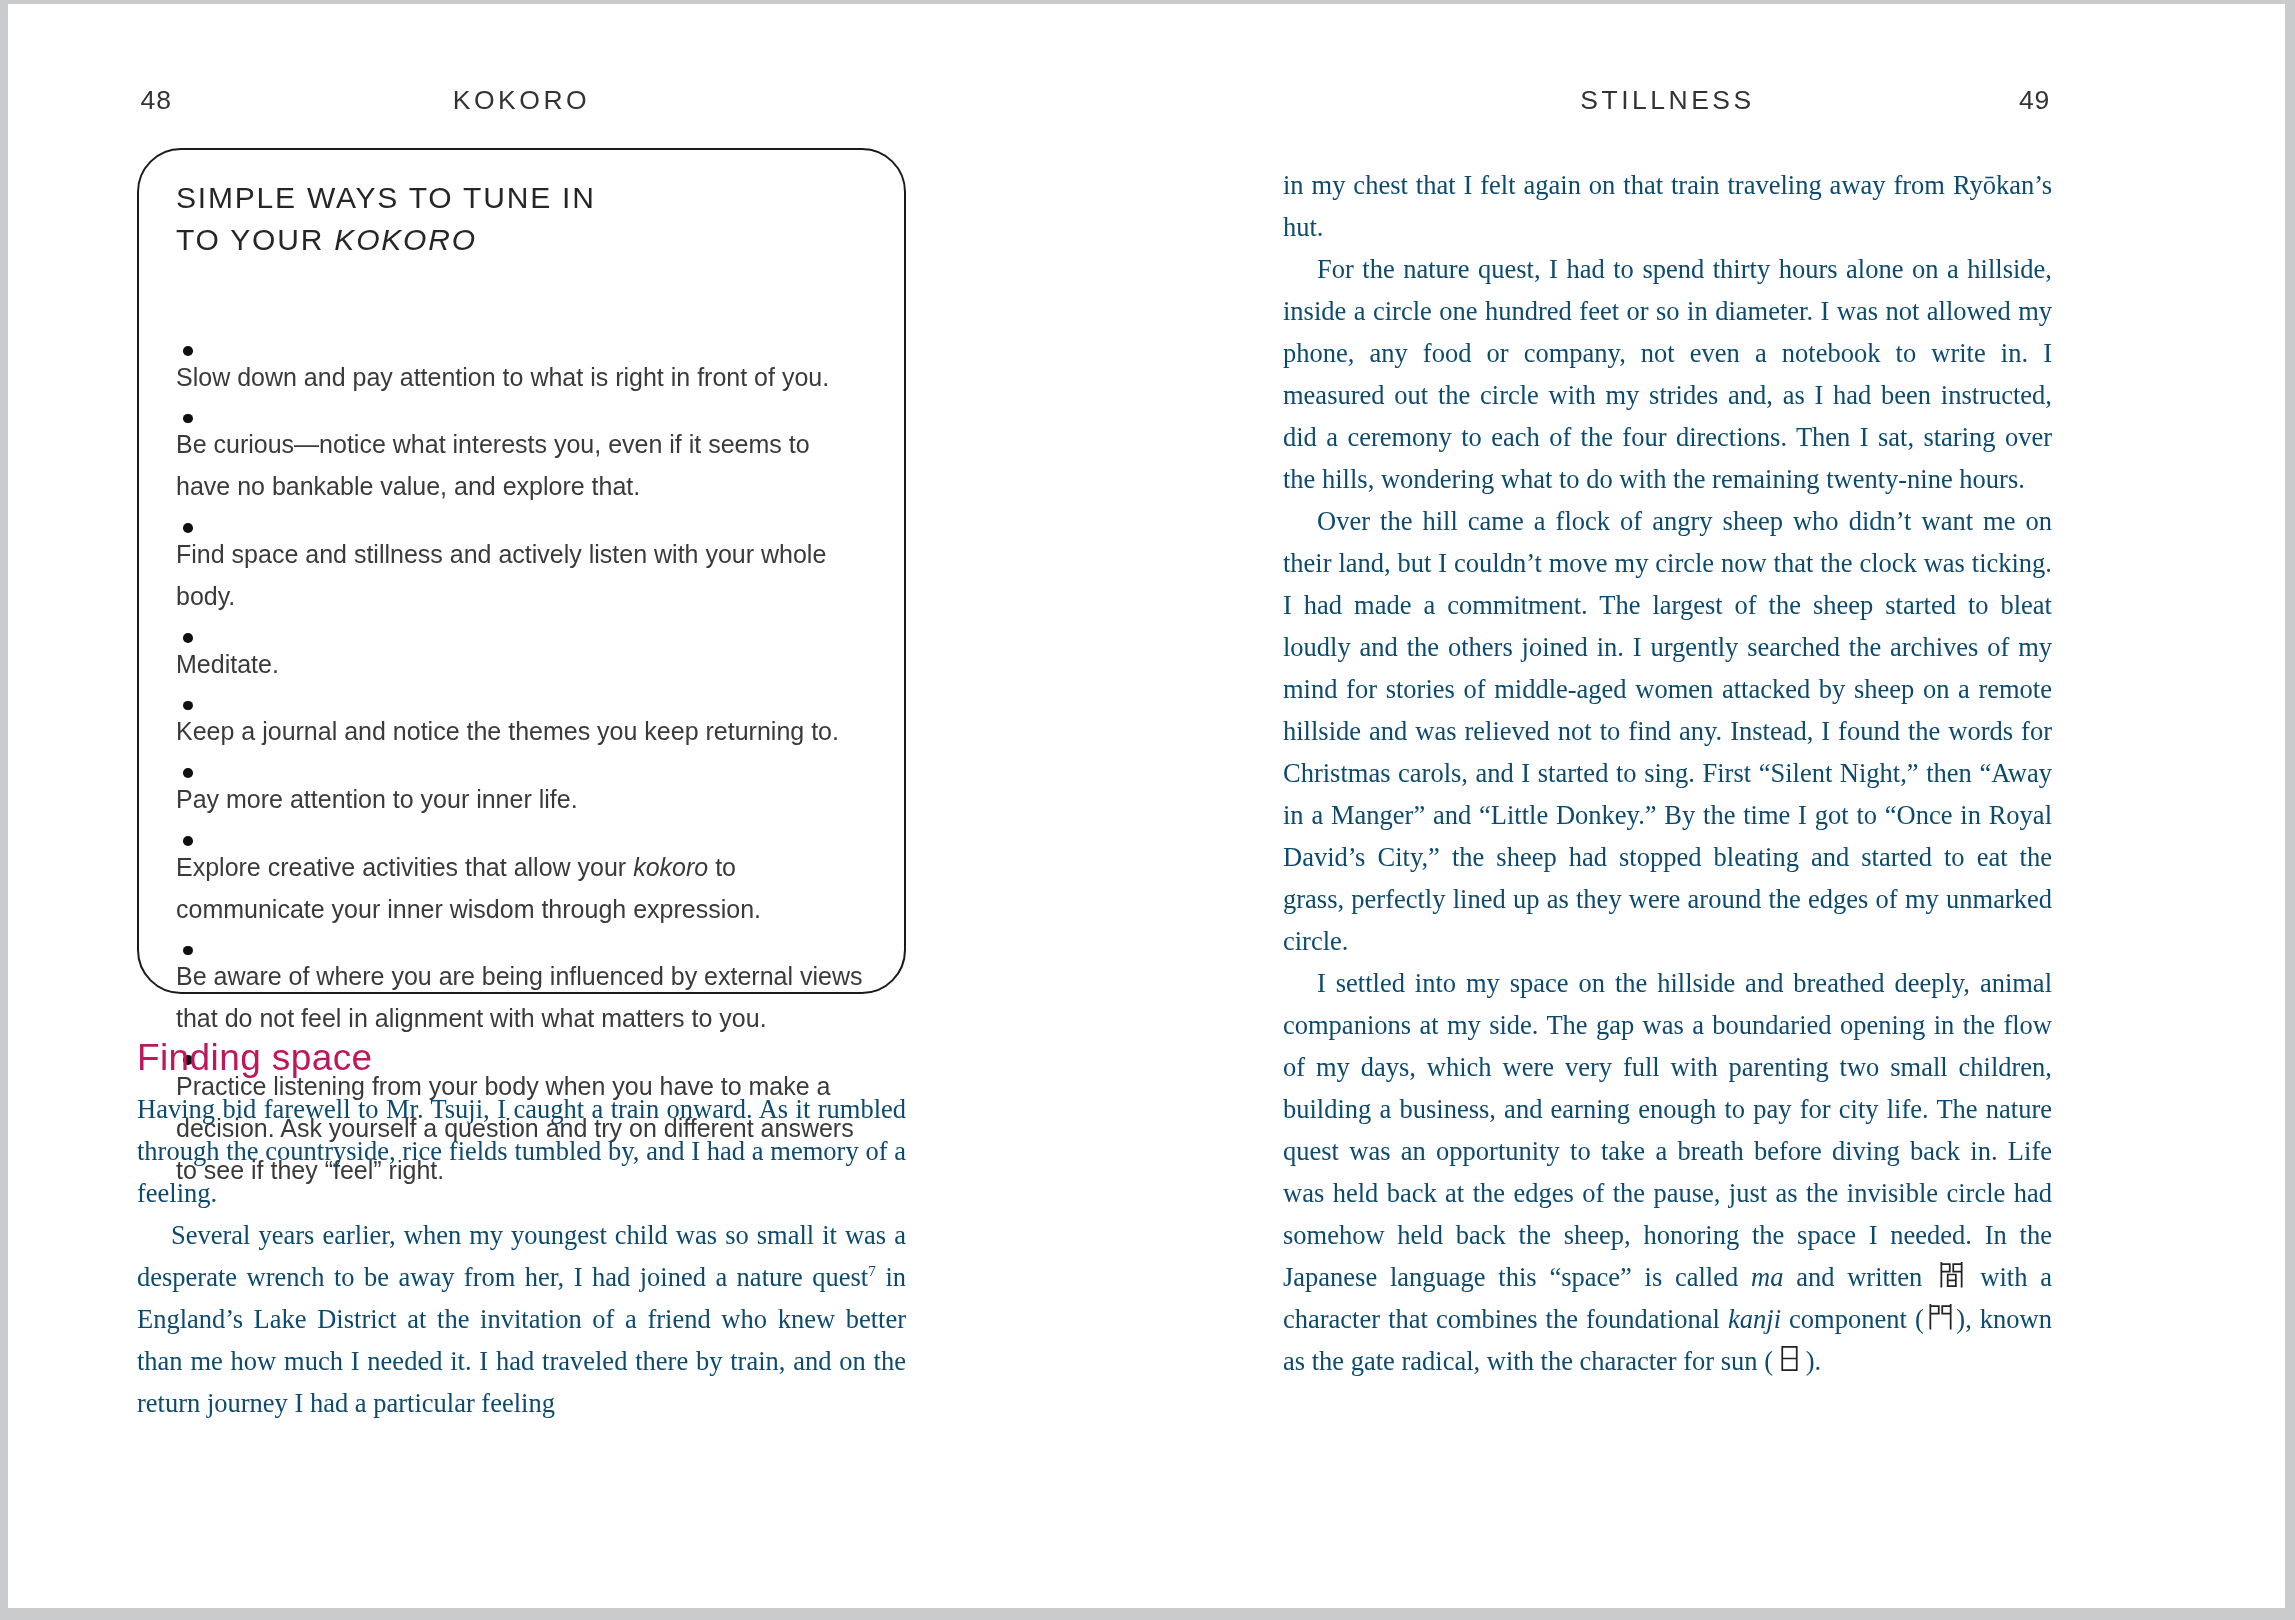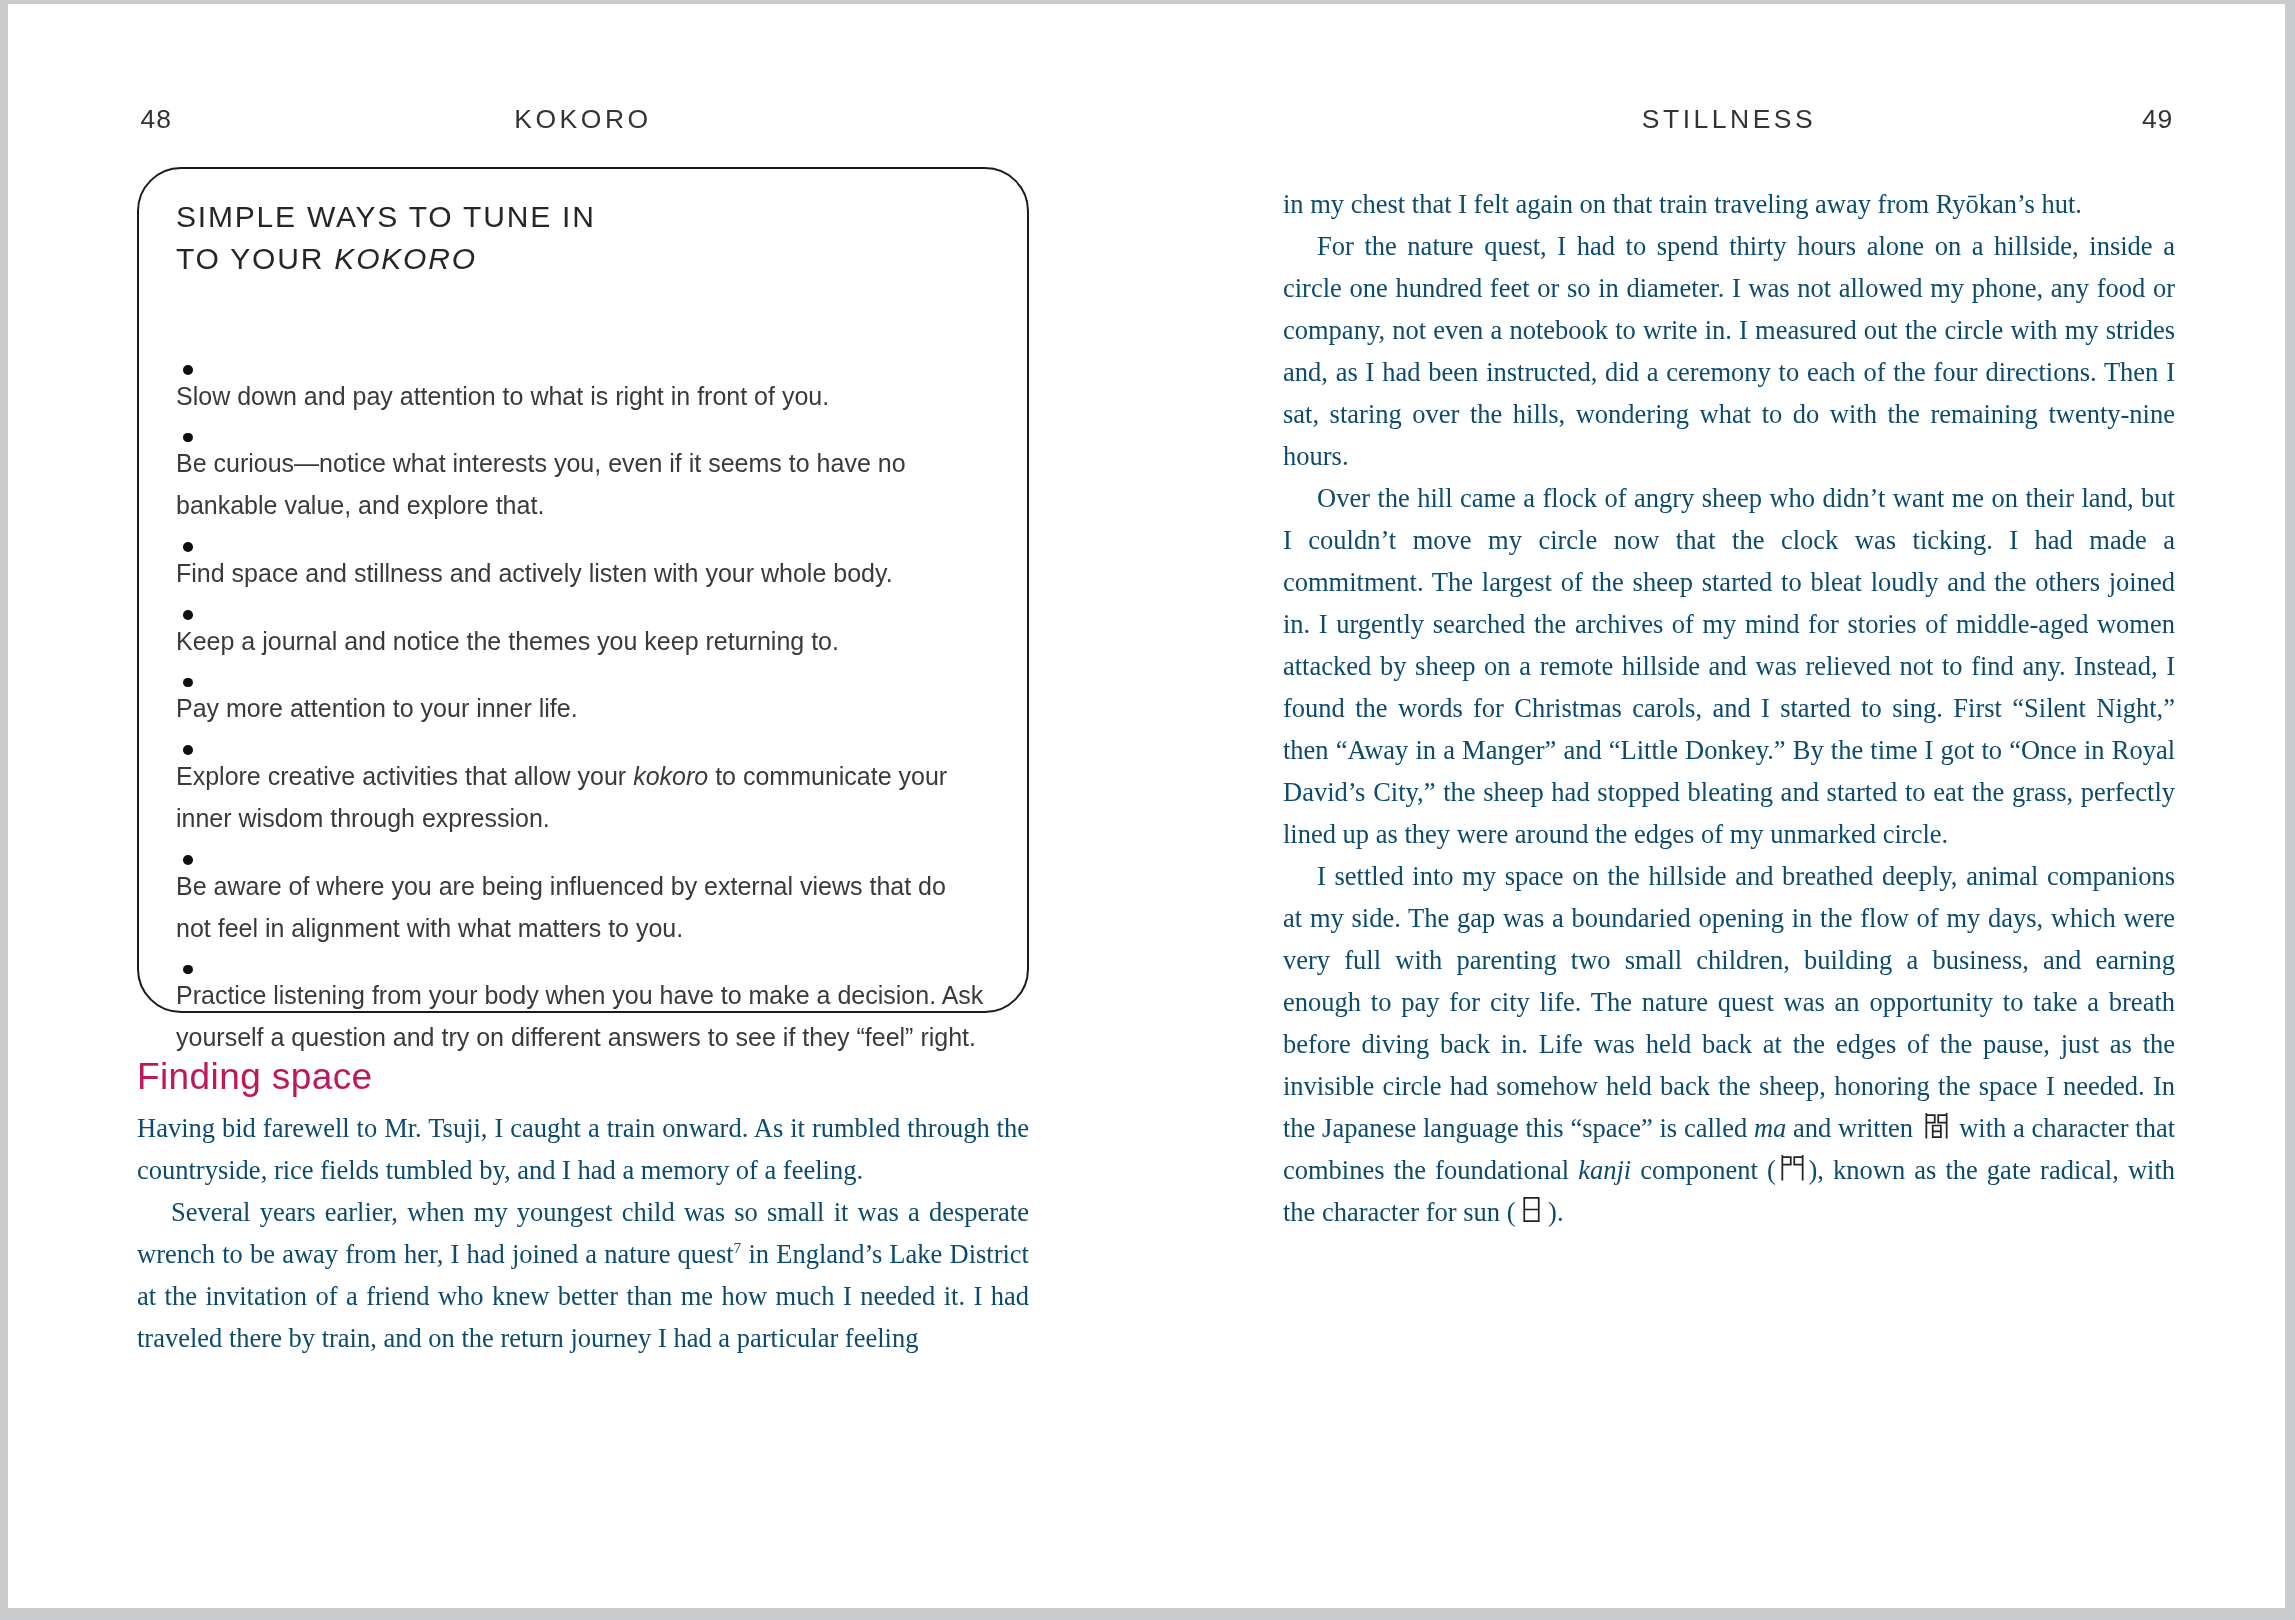--- a/index.html
+++ b/index.html
@@ -16,21 +16,21 @@
     background:var(--bg);
     font-family:"Liberation Serif", serif;
     color:var(--ink);
     overflow:hidden;
   }
   .paper{
     position:absolute;
     left:8px;top:4.4px;right:9.7px;bottom:13.2px;
     background:var(--paper);
   }
-  .page{position:absolute;top:100px;width:892px;}
+  .page{position:absolute;top:81px;width:769px;}
   .page-left{left:129px;}
   .page-right{left:1275px;}
 
   .pg-header{
     position:relative;height:35px;
     font-family:"Liberation Sans", sans-serif;
     font-weight:300;
     font-size:26.5px;
     color:var(--ink-soft);
   }
@@ -132,20 +132,24 @@
               <span class="bullet-dot"></span>
               <span class="bullet-text"><span>Slow down and pay attention to what is right in front of you.</span></span>
             </li>
             <li>
               <span class="bullet-dot"></span>
               <span class="bullet-text"><span>Be curious—notice what interests you, even if it seems to have no bankable value, and explore that.</span></span>
             </li>
             <li>
               <span class="bullet-dot"></span>
               <span class="bullet-text"><span>Find space and stillness and actively listen with your whole body.</span></span>
+            </li>
+            <li>
+              <span class="bullet-dot"></span>
+              <span class="bullet-text"><span>Meditate.</span></span>
             </li>
             <li>
               <span class="bullet-dot"></span>
               <span class="bullet-text"><span>Keep a journal and notice the themes you keep returning to.</span></span>
             </li>
             <li>
               <span class="bullet-dot"></span>
               <span class="bullet-text"><span>Pay more attention to your inner life.</span></span>
             </li>
             <li>

